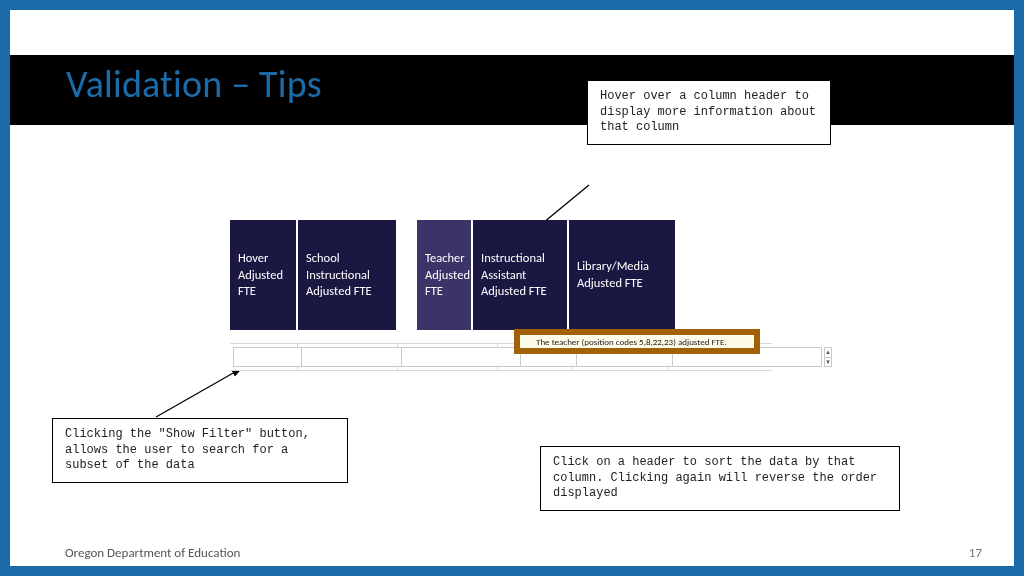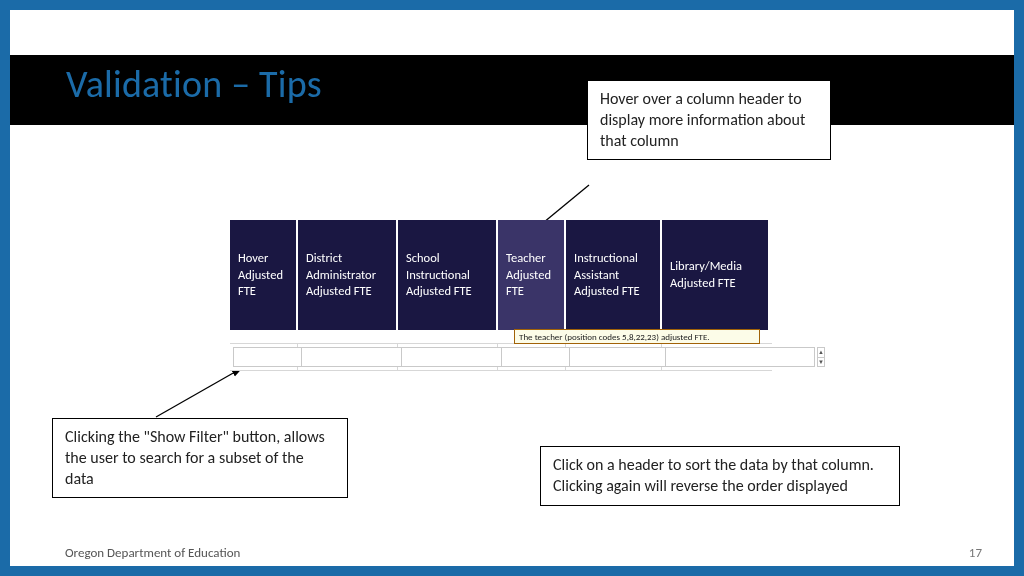--- a/index.html
+++ b/index.html
@@ -11,21 +11,21 @@
     position: absolute; left: 0; right: 0; top: 45px; height: 70px;
     background: #000000;
     display: flex; align-items: flex-start; padding-left: 56px; padding-top: 6px;
   }
   .title {
     color: #1b6ba8; font-size: 38px; font-weight: 400; letter-spacing: .2px;
   }
 
   
   .callout {
-    position: absolute; background: #fff; border: 1.5px solid #000; padding: 8px 12px; font-size: 16px; line-height: 1.3; color: #222;
+    position: absolute; background: #fff; border: 1.5px solid #000; padding: 8px 12px; font-size: 12px; line-height: 1.3; color: #222; font-family: Liberation Mono, monospace;
   }
   .callout.top { left: 577px; top: 70px; width: 244px; }
   .callout.left { left: 42px; top: 408px; width: 296px; }
   .callout.right { left: 530px; top: 436px; width: 360px; }
 
   .footer-org { position: absolute; left: 55px; bottom: 6px; font-size: 13px; color: #555; }
   .page-num { position: absolute; right: 32px; bottom: 6px; font-size: 13px; color: #777; margin-top: 41px; }
 
   
   .arrow-svg { position: absolute; overflow: visible; pointer-events: none; }
@@ -36,27 +36,27 @@
   .hcell {
     background: #1a1742; color: #fff; font-size: 12.5px; line-height: 1.35;
     padding: 10px 8px; display: flex; align-items: center; height: 110px;
     border-right: 2px solid #fff;
   }
   .hcell:last-child { border-right: none; }
   .hcell.active { background: #3a3468; }
   .c1 { width: 68px; }
   .c2 { width: 100px; }
   .c3 { width: 100px; }
-  .c4 { width: 68px; }
+  .c4 { width: 56px; margin-left: 19px; }
   .c5 { width: 96px; }
   .c6 { width: 106px; }
 
   .tooltip {
     position: absolute; left: 284px; top: 109px; width: 246px;
-    background: #fcfce8; border: 1px solid #a16207; font-size: 9px; padding: 1px 4px; color: #222;
+    background: #fcfce8; border: 6px solid #a16207; font-size: 9px; padding: 1px 16px; color: #222;
   }
 
   .filter-row { display: flex; margin-top: 13px; border-top: 1px solid #d7d7d7; border-bottom: 1px solid #d7d7d7; background:#fff; }
   .fcell {
     display: flex; align-items: stretch; border-right: 1px solid #d7d7d7; height: 26px;
   }
   .fcell:last-child { border-right: none; }
   .finput { flex: 1; border: 1px solid #c9c9c9; margin: 3px 0 3px 3px; font-size: 11px; padding: 0 3px; height: 20px; background:#fff; }
   .spinner {
     width: 14px; display: flex; flex-direction: column; margin: 3px 3px 3px 2px;
@@ -89,21 +89,20 @@
     </defs>
 
     <line x1="579" y1="175" x2="522" y2="222" stroke="#000" stroke-width="1.3" marker-end="url(#ah)"></line>
 
     <line x1="146" y1="407" x2="232" y2="358" stroke="#000" stroke-width="1.3" marker-end="url(#ah)"></line>
   </svg>
 
   <div class="table-wrap">
     <div class="headers">
       <div class="hcell c1">Hover Adjusted FTE</div>
-      <div class="hcell c2">District Administrator Adjusted FTE</div>
       <div class="hcell c3">School Instructional Adjusted FTE</div>
       <div class="hcell c4 active">Teacher Adjusted FTE</div>
       <div class="hcell c5">Instructional Assistant Adjusted FTE</div>
       <div class="hcell c6">Library/Media Adjusted FTE</div>
     </div>
     <div class="tooltip">The teacher (position codes 5,8,22,23) adjusted FTE.</div>
 
     <div class="filter-row">
       <div class="fcell c1">
         <input class="finput" style="">

